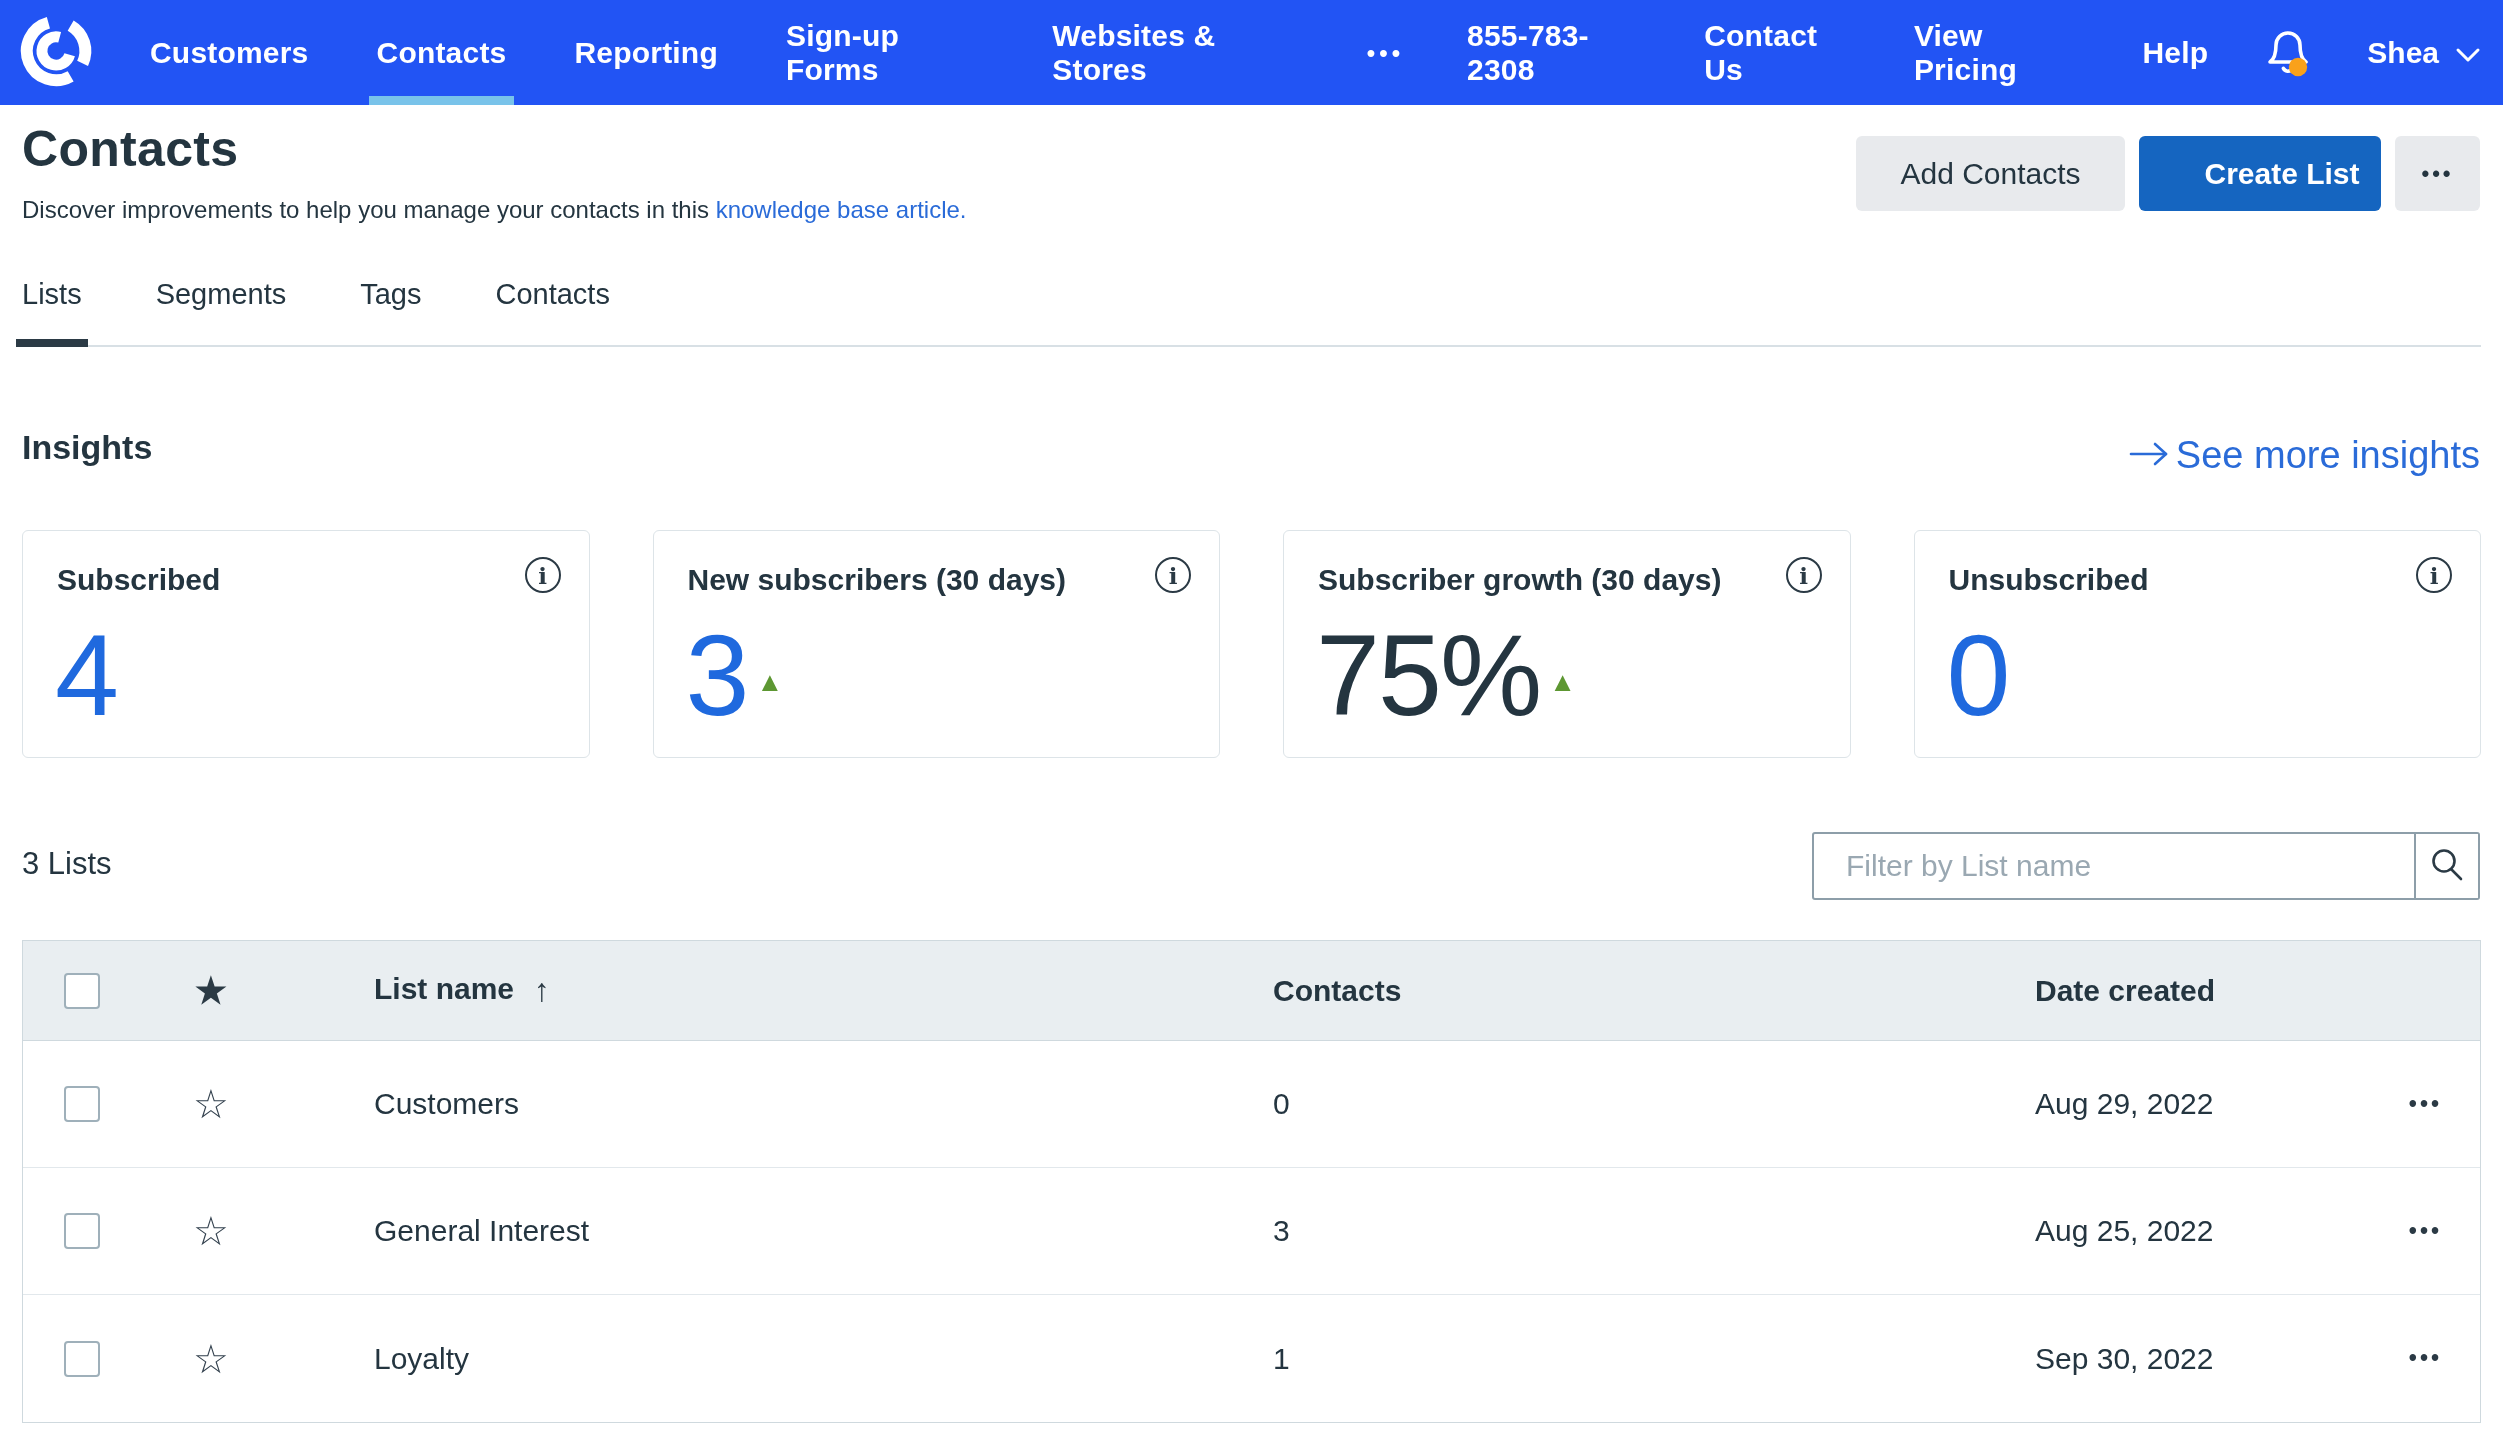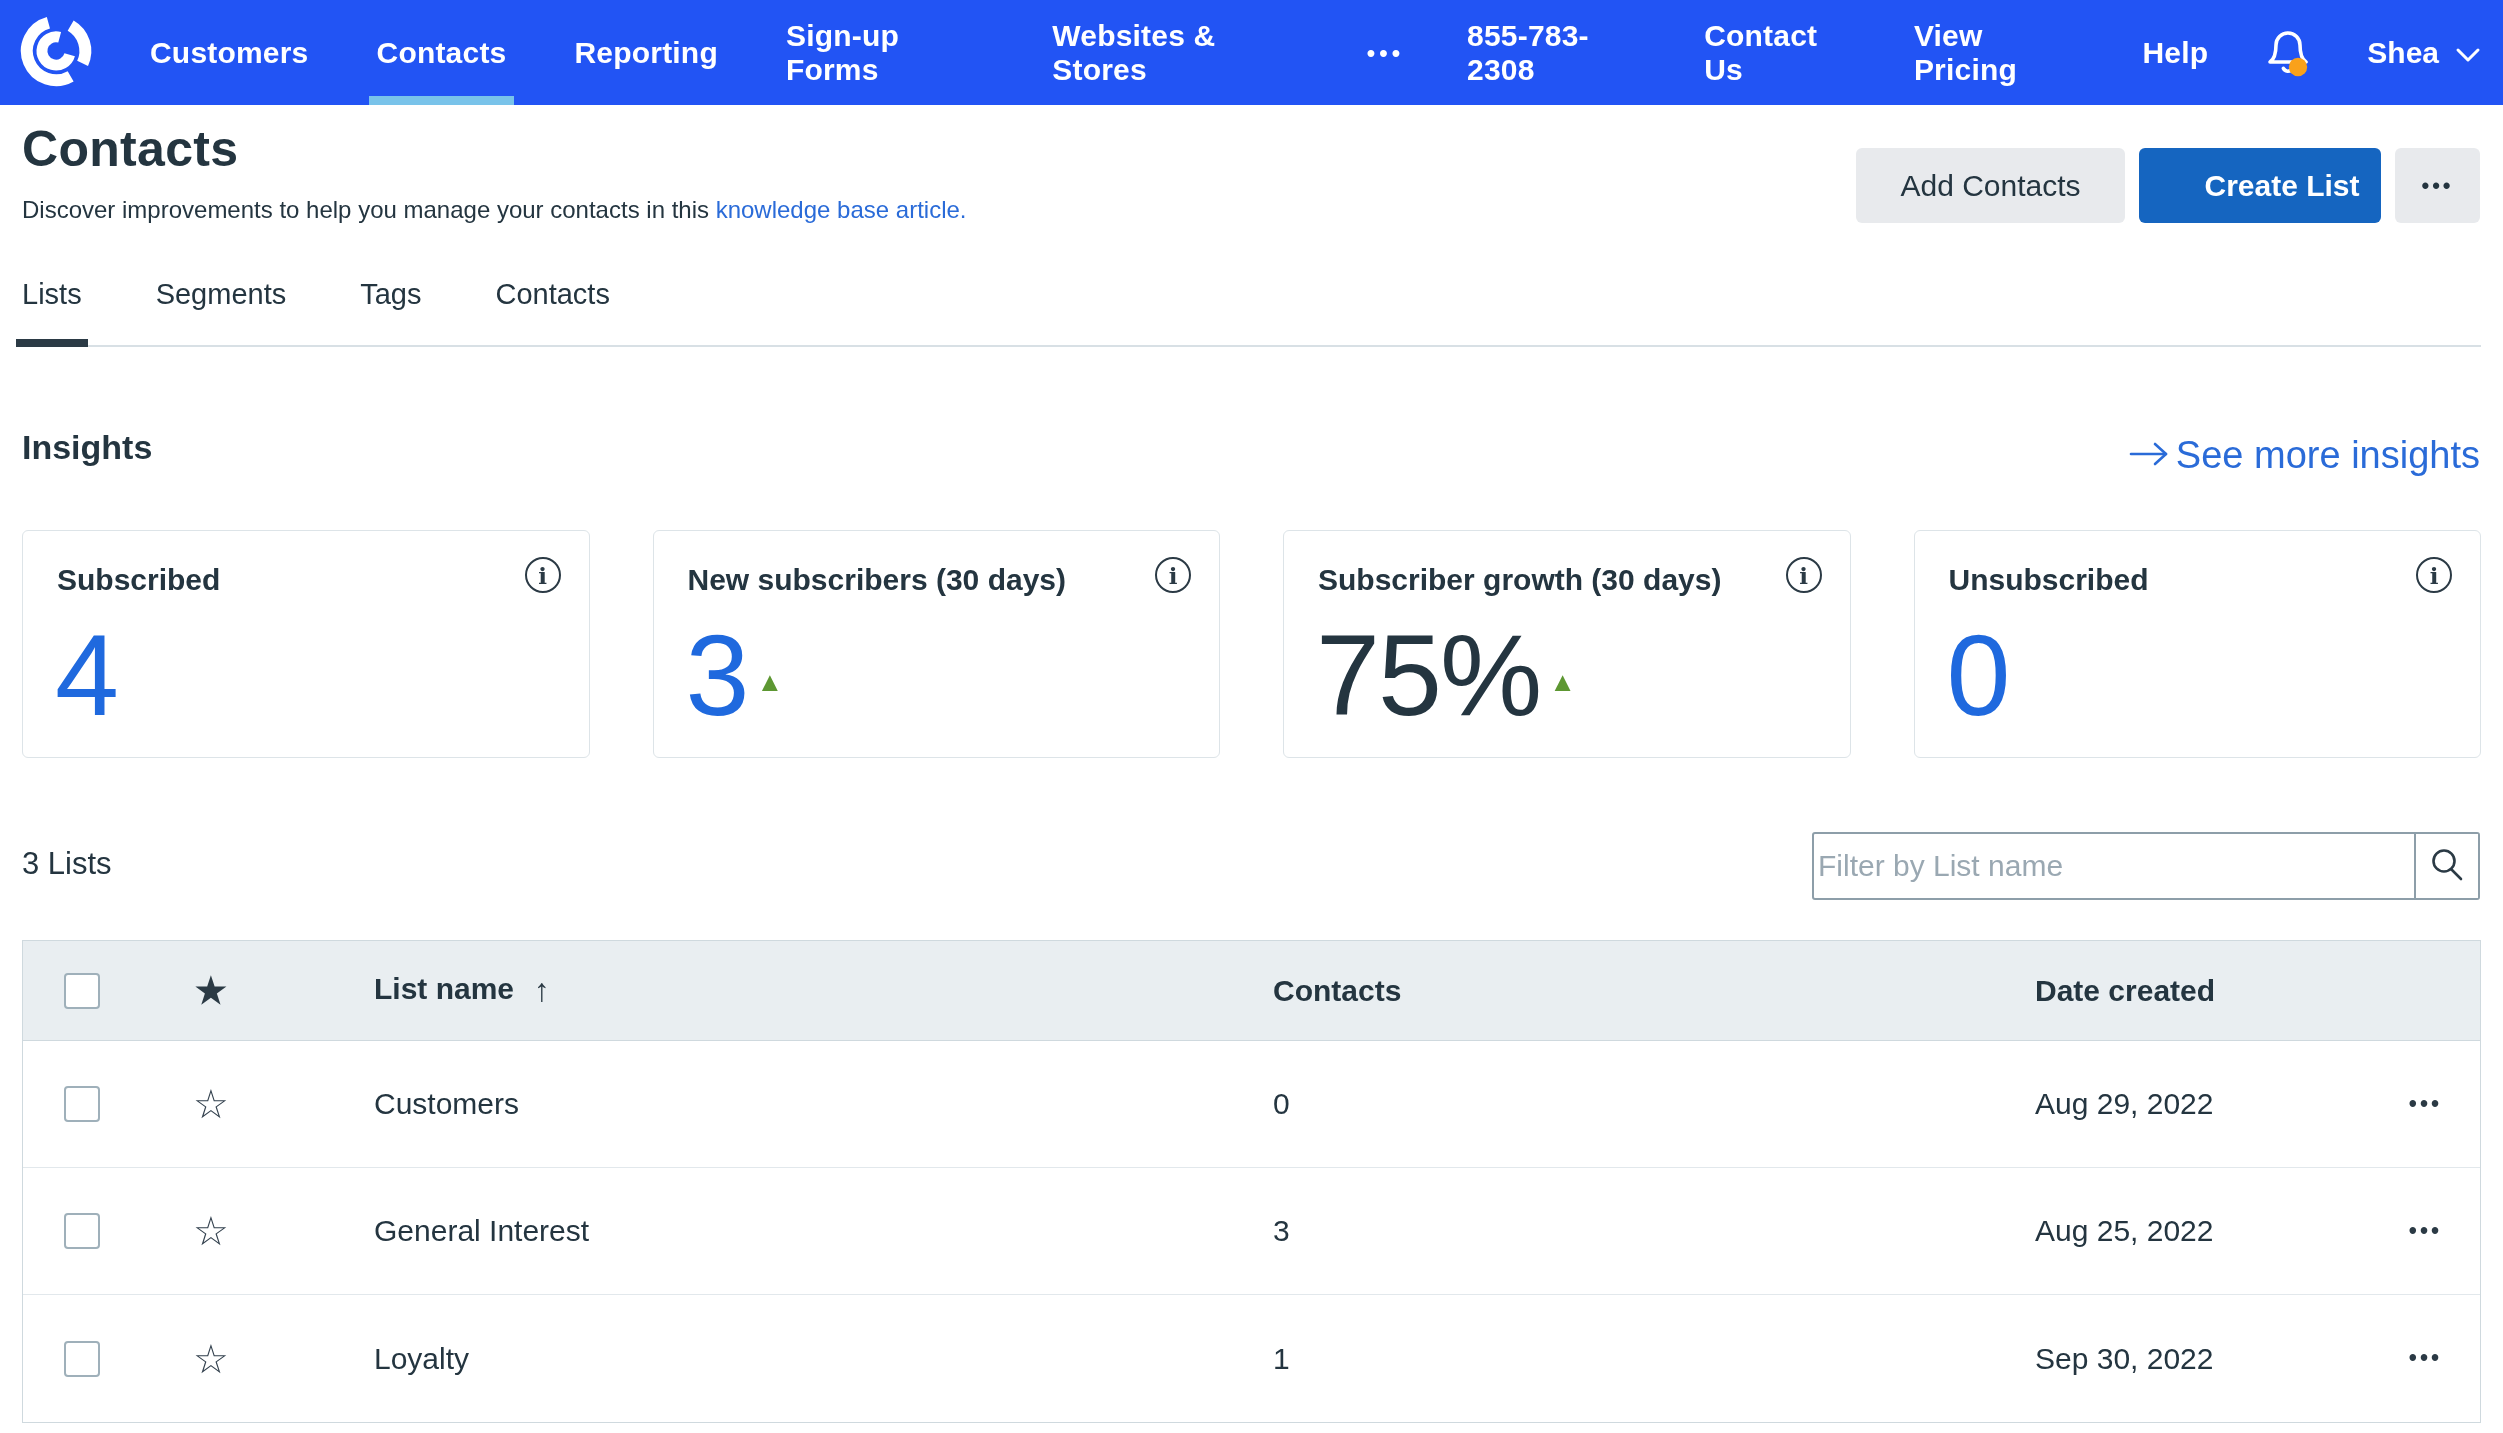--- a/index.html
+++ b/index.html
@@ -32,21 +32,21 @@
   .nav-dots { font-size:24px; letter-spacing:4px; padding:0 34px; font-weight:700; cursor:pointer; }
   .nav-right { margin-left:auto; display:flex; align-items:center; height:105px; padding-right:8px; }
   .nav-right .nav-item { padding: 0 29px; }
   .bell-wrap { position:relative; padding:0 26px; display:flex; align-items:center; cursor:pointer; }
   .user-item { display:flex; align-items:center; gap:16px; padding:0 14px 0 28px; font-size:30px; font-weight:600; cursor:pointer; }
 
   
   .page-title { position:absolute; left:22px; top:120px; font-size:50px; font-weight:700; color:var(--heading,#243540); letter-spacing:.3px; }
   .page-desc { position:absolute; left:22px; top:196px; font-size:24px; color:var(--heading,#243540); }
   .page-desc a { color: var(--link-blue, #2a6bd8); text-decoration:none; cursor:pointer; }
-  .header-buttons { position:absolute; top:148px; right:23px; display:flex; gap:14px; }
+  .header-buttons { position:absolute; top:136px; right:23px; display:flex; gap:14px; }
   .btn { height:75px; border:none; border-radius:6px; font-family:inherit; font-size:30px; cursor:pointer; display:flex; align-items:center; justify-content:center; }
   .btn-secondary { background:#e8eaed; color:var(--heading,#243540); width:269px; font-weight:500; }
   .btn-primary { background:var(--button-blue,#1565c0); color:#fff; width:242px; font-weight:600;padding-left:44px; }
   .btn-more { background:#e8eaed; color:var(--heading,#243540); width:85px; font-size:22px; letter-spacing:3px; font-weight:700; }
 
   
   .tabs { position:absolute; left:22px; right:22px; top:278px; display:flex; gap:74px; border-bottom:2px solid #d8e0e5; }
   .tab { position:relative; font-size:29px; color:var(--heading,#243540); padding-bottom:34px; cursor:pointer; }
   .tab.active { font-weight:500; }
   .tab.active::after { content:""; position:absolute; left:-6px; right:-6px; bottom:-2px; height:8px; background:#2b3a45; }
@@ -60,21 +60,21 @@
   .info-icon { position:absolute; right:28px; top:26px; width:36px; height:36px; border:2.5px solid #2b3a45; border-radius:50%; display:flex; align-items:center; justify-content:center; font-family:"DejaVu Serif", serif; font-size:23px; font-weight:600; color:#2b3a45; cursor:pointer; }
   .card-value-row { position:absolute; left:32px; top:84px; display:flex; align-items:center; line-height:1.05; }
   .card-value { font-size:115px; font-weight:400; letter-spacing:-2px; }
   .val-blue { color: var(--number-blue, #1f69de); }
   .val-dark { color: var(--heading, #243540); }
   .trend-up { font-size:27px; color:var(--green,#5d9732); margin-left:9px; margin-top:14px; }
 
   
   .lists-count { position:absolute; left:22px; top:846px; font-size:31px; color:var(--heading,#243540); }
   .filter-group { position:absolute; right:23px; top:832px; width:668px; height:68px; display:flex; border:2px solid #8d9ea9; border-radius:3px; background:#fff; }
-  .filter-input { flex:1; border:none; outline:none; font-family:inherit; font-size:30px; color:var(--heading,#243540); padding:0 4px; background:transparent; }
+  .filter-input { flex:1; border:none; outline:none; font-family:inherit; font-size:30px; color:var(--heading,#243540); padding:0 32px; background:transparent; }
   .filter-input::placeholder { color:#9aa8b2; }
   .search-btn { width:64px; border:none; border-left:2px solid #8d9ea9; background:#fff; display:flex; align-items:center; justify-content:center; cursor:pointer; }
 
   
   .lists-table { position:absolute; left:22px; right:22px; top:940px; border:1px solid #cfd9de; background:#fff; }
   .t-row { display:grid; grid-template-columns:118px 140px 942px 762px 375px 1fr; align-items:center; }
   .t-head { height:100px; background:var(--table-header-bg,#e9eef1); border-bottom:1px solid #cfd9de; font-weight:600; color:var(--heading,#243540); }
   .t-body-row { height:127px; border-bottom:1px solid #e2e8ec; font-size:30px; color:var(--heading,#243540); background:#fff; }
   .t-body-row:last-child { border-bottom:none; }
   .cell-check { display:flex; justify-content:center; }

